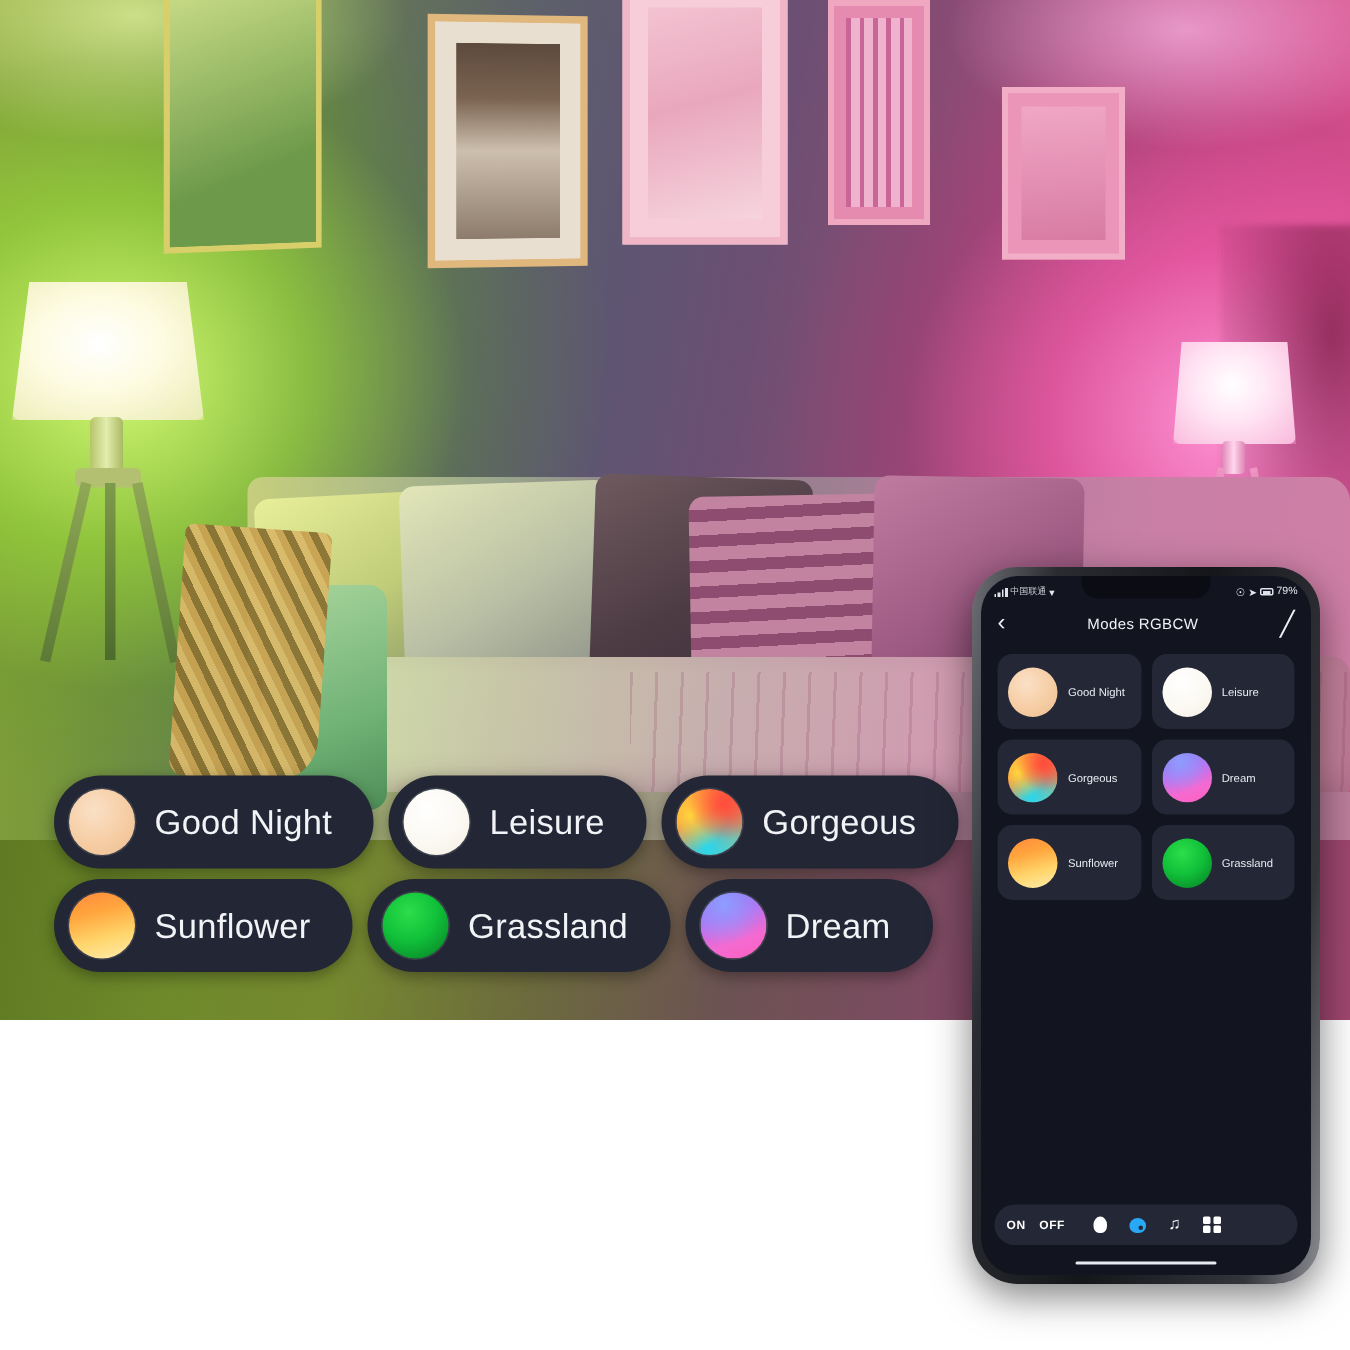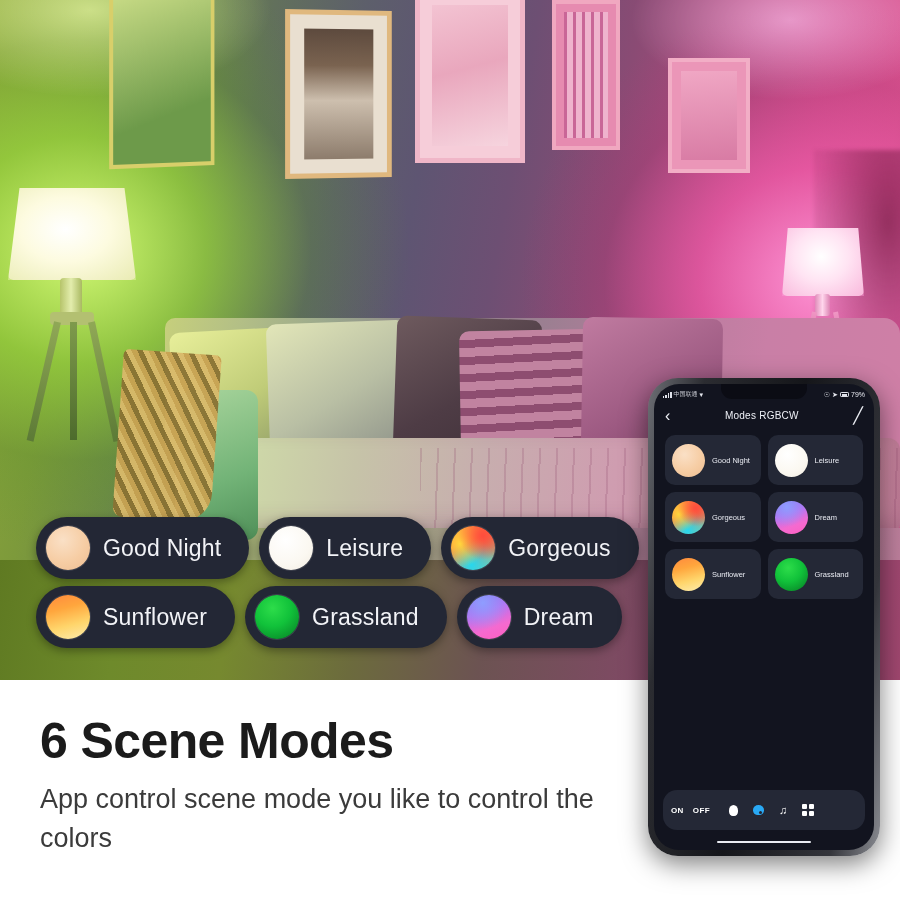--- a/index.html
+++ b/index.html
@@ -180,21 +180,21 @@
       padding:4px 11px 8px; color:#eef0f6; }
   .appbar .title { font-size:10px; letter-spacing:.25px; }
 
   .scene-grid { padding:2px 11px 0; display:grid; grid-template-columns:1fr 1fr; gap:7px; }
   .scard { background:#242836; border-radius:10px; height:50px;
       display:flex; align-items:center; gap:7px; padding:0 7px; }
   .scard .sdot { width:33px; height:33px; border-radius:50%; flex:none; }
   .scard .slbl { color:#e8eaf1; font-size:7.5px; white-space:nowrap; }
 
   .tabbar { position:absolute; left:9px; right:9px; bottom:20px;
-      background:#242836; border-radius:14px; height:40px;
+      background:#242836; border-radius:14px; height:27px;
       display:flex; align-items:center; padding:0 8px; gap:8px; }
   .onoff { display:flex; align-items:center; gap:9px; padding-right:5px; }
   .onoff span { color:#fff; font-size:8px; font-weight:bold; letter-spacing:.4px; }
   .tabicons { display:flex; align-items:center; gap:13px; margin-left:4px; }
   .tab-ico { width:12px; height:12px; display:flex; align-items:center; justify-content:center; }
   .bulb { width:9px; height:11px; background:#fff; border-radius:50% 50% 42% 42%; }
   .palette { width:11px; height:10px; background:#29a9f5; border-radius:52% 52% 46% 46%; position:relative; }
   .palette::after { content:''; position:absolute; right:1.6px; bottom:1.2px; width:3px; height:3px;
       background:#242836; border-radius:50%; }
   .note { color:#fff; font-size:11px; line-height:1; }
@@ -375,18 +375,14 @@
                 <i></i>
               </span>
             </span>
         </span>
       </div>
 
       <div class="homebar"></div>
     </div>
   </div>
 
-  <div class="textblock">
-    <div class="headline">6 Scene Modes</div>
-    <div class="subline">App control scene mode you like to control the colors</div>
-  </div>
 
 </div>
 
 </body></html>

